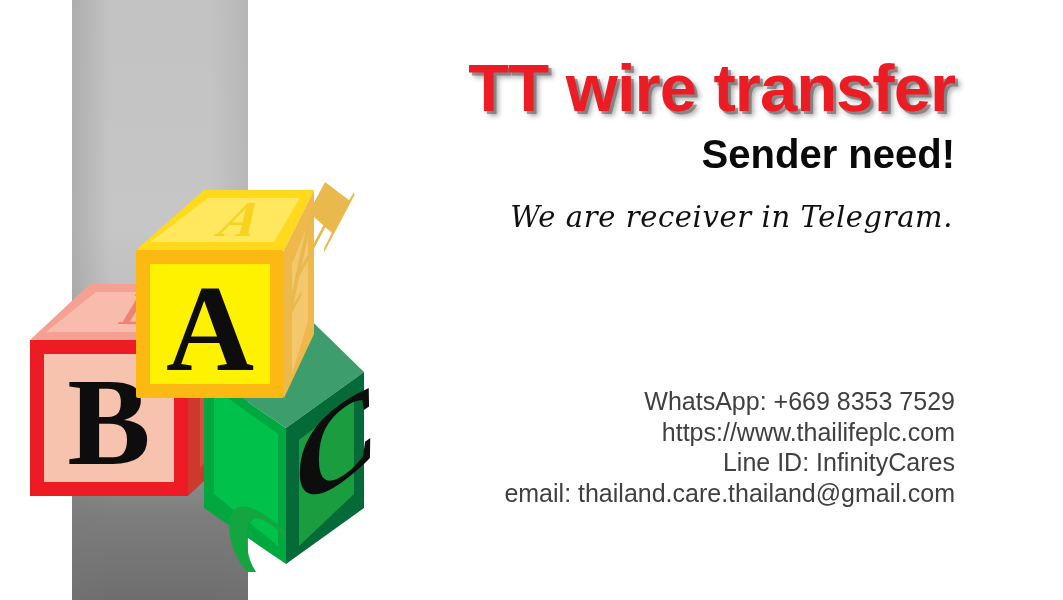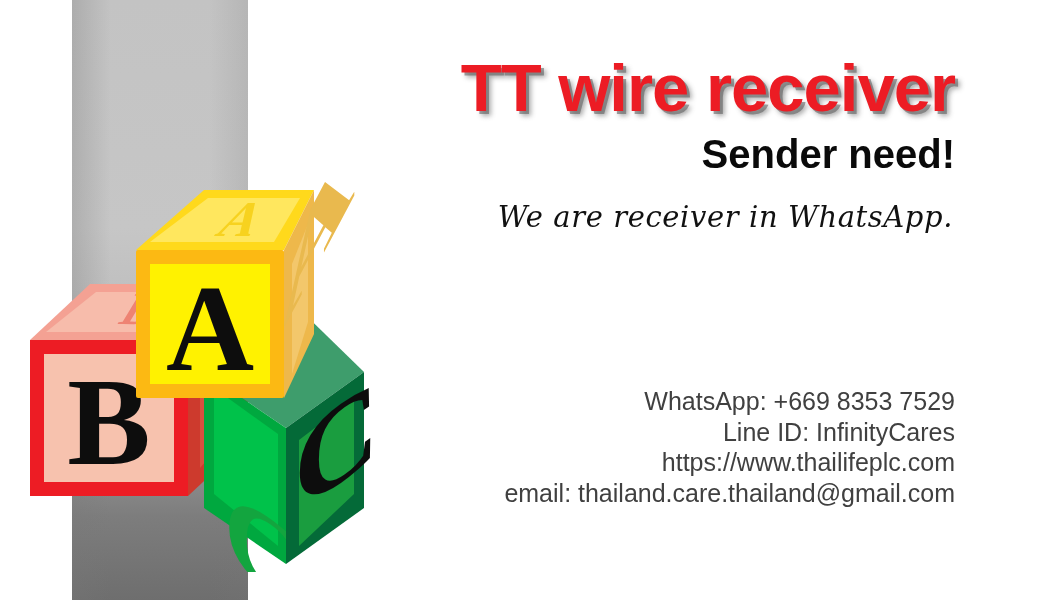--- a/index.html
+++ b/index.html
@@ -180,28 +180,28 @@
 
         <rect x="118" y="78" width="148" height="148" rx="2" fill="#fcb913"></rect>
         <rect x="132" y="92" width="120" height="120" fill="#fff200"></rect>
         <text x="192" y="198" text-anchor="middle" font-family="'Liberation Serif', serif" font-size="122" font-weight="bold" fill="#0d0d0d">A</text>
       </g>
     </svg>
   </div>
 
   <div id="text-col">
 
-    <div class="title">TT wire receiver</div>
+    <div class="title">TT wire transfer</div>
 
     <div class="subtitle">Sender need!</div>
 
-    <div class="tagline">We are receiver in WhatsApp.</div>
+    <div class="tagline">We are receiver in Telegram.</div>
 
     <div id="contact">
       <div class="line">WhatsApp: +669 8353 7529</div>
+      <div class="line">https://www.thailifeplc.com</div>
       <div class="line">Line ID: InfinityCares</div>
-      <div class="line">https://www.thailifeplc.com</div>
       <div class="line">email: thailand.care.thailand@gmail.com</div>
     </div>
 
   </div>
 
 </div>
 
 </body></html>

